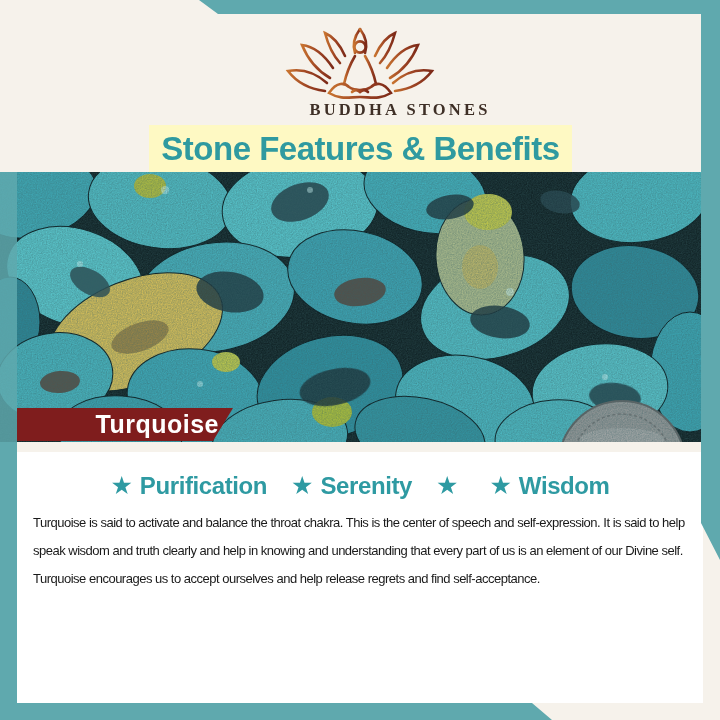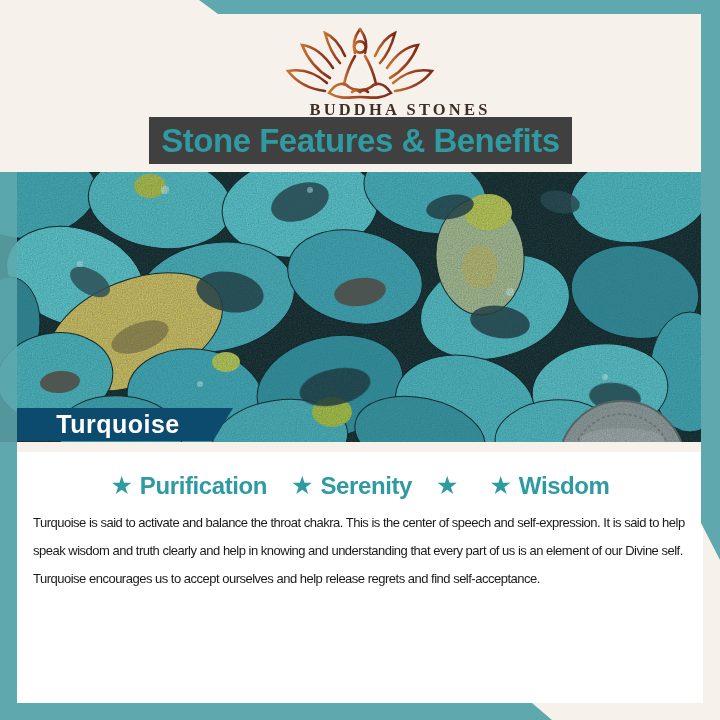--- a/index.html
+++ b/index.html
@@ -10,38 +10,38 @@
   
   .header{position:absolute;left:0;top:0;width:720px;height:172px;text-align:center;}
   .logo{position:absolute;left:285px;top:26px;width:150px;height:74px;}
   .brand-name{
     position:absolute;left:0;top:100px;width:720px;text-align:center;
     font-family:"Liberation Serif",serif;font-size:16.5px;font-weight:600;
     letter-spacing:3.2px;color:#3E2F26;margin-left:40px;
   }
   
   .title-strip{
-    position:absolute;left:149px;top:117px;width:423px;height:47px;
-    background:#404040;z-index:3;
+    position:absolute;left:149px;top:125px;width:423px;height:47px;
+    background:#fef9c3;z-index:3;
   }
   .title-strip .title{
     width:100%;height:100%;display:flex;align-items:center;justify-content:center;
     font-size:33px;font-weight:bold;color:#2F9AA0;letter-spacing:-0.5px;
   }
   
   .photo{position:absolute;left:0;top:172px;width:703px;height:270px;z-index:1;}
   .photo svg{display:block;}
   
   .frame{position:absolute;left:0;top:0;width:720px;height:720px;z-index:5;pointer-events:none;}
   
   .stone-label{
     position:absolute;left:17px;top:408px;width:216px;height:33px;z-index:6;
-    background:#0c4a6e;
+    background:#7f1d1d;
     clip-path:polygon(0 0,100% 0,calc(100% - 20px) 100%,0 100%);
-    display:flex;align-items:center;justify-content:center;
+    display:flex;align-items:center;justify-content:flex-end;
   }
   .stone-label span{
     font-size:25px;font-weight:bold;color:#FFFFFF;letter-spacing:0.5px;
     padding-right:14px;
   }
   
   .content-box{
     position:absolute;left:17px;top:452px;width:686px;height:251px;
     background:#FFFFFF;z-index:4;
   }

